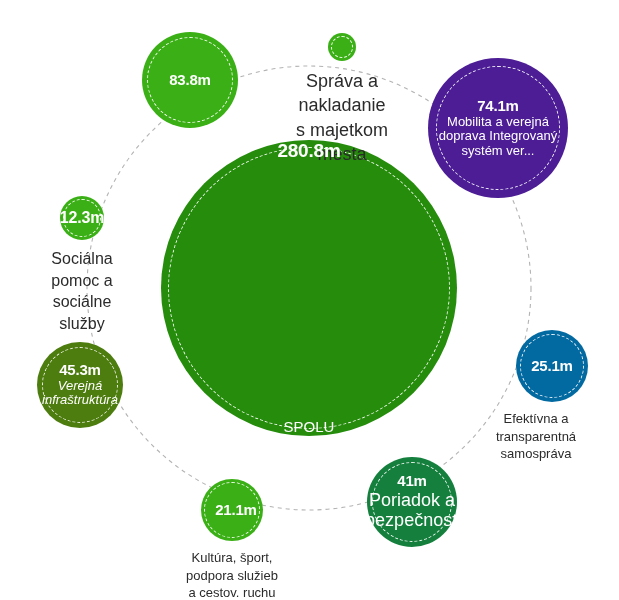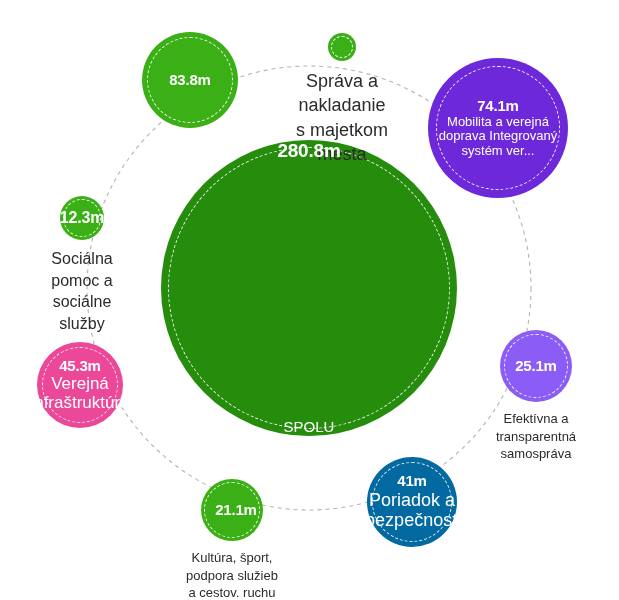--- a/index.html
+++ b/index.html
@@ -80,45 +80,45 @@
   </div>
 
   <div id="sat-layer">
       <div class="bubble sat" style="left: 142px; top: 32px; width: 96px; height: 96px; background: rgb(59, 176, 22);">
         <div class="dash" style="inset: 5px;"></div>
         <div class="val" style="font-size: 15px;">83.8m</div>
       </div>
       <div class="bubble sat" style="left: 328px; top: 33px; width: 28px; height: 28px; background: rgb(59, 176, 22);">
         <div class="dash" style="inset: 3px;"></div>
       </div>
-      <div class="bubble sat" style="left: 428px; top: 58px; width: 140px; height: 140px; background: #6d28d9;">
+      <div class="bubble sat" style="left: 428px; top: 58px; width: 140px; height: 140px; background: #4c1d95;">
         <div class="dash" style="inset: 8px;"></div>
         <div class="val" style="font-size: 15px;">74.1m</div>
         <div class="inlabel" style="font-size: 13px; white-space: pre-line;">Mobilita a verejná
 doprava Integrovaný
 systém ver...</div>
       </div>
-      <div class="bubble sat" style="left: 500px; top: 330px; width: 72px; height: 72px; background: #8b5cf6;">
+      <div class="bubble sat" style="left: 516px; top: 330px; width: 72px; height: 72px; background: #0369a1;">
         <div class="dash" style="inset: 4px;"></div>
         <div class="val" style="font-size: 15px;">25.1m</div>
       </div>
-      <div class="bubble sat" style="left: 367px; top: 457px; width: 90px; height: 90px; background: #0369a1;">
+      <div class="bubble sat" style="left: 367px; top: 457px; width: 90px; height: 90px; background: #15803d;">
         <div class="dash" style="inset: 5px;"></div>
         <div class="val" style="font-size: 15px;">41m</div>
         <div class="inlabel" style="font-size: 18px; white-space: pre-line;">Poriadok a
 bezpečnosť</div>
       </div>
       <div class="bubble sat" style="left: 201px; top: 479px; width: 62px; height: 62px; background: rgb(59, 176, 22);">
         <div class="dash" style="inset: 3px;"></div>
         <div class="val" style="font-size: 15px; margin-left: 8px;">21.1m</div>
       </div>
-      <div class="bubble sat" style="left: 37px; top: 342px; width: 86px; height: 86px; background: #ec4899;">
+      <div class="bubble sat" style="left: 37px; top: 342px; width: 86px; height: 86px; background: #4d7c0f;">
         <div class="dash" style="inset: 5px;"></div>
         <div class="val" style="font-size: 15px;">45.3m</div>
-        <div class="inlabel" style="font-size: 17px; white-space: pre-line;">Verejná
+        <div class="inlabel" style="font-size: 13px; white-space: pre-line; font-style: italic;">Verejná
 infraštruktúra</div>
       </div>
       <div class="bubble sat" style="left: 60px; top: 196px; width: 44px; height: 44px; background: rgb(59, 176, 22);">
         <div class="dash" style="inset: 3px;"></div>
         <div class="val" style="font-size: 16px;">12.3m</div>
       </div>
     </div>
   <div id="label-layer">
       <div class="outlabel" style="font-size: 18px; width: 150px; left: 267px; top: 69px;">Správa a
 nakladanie

